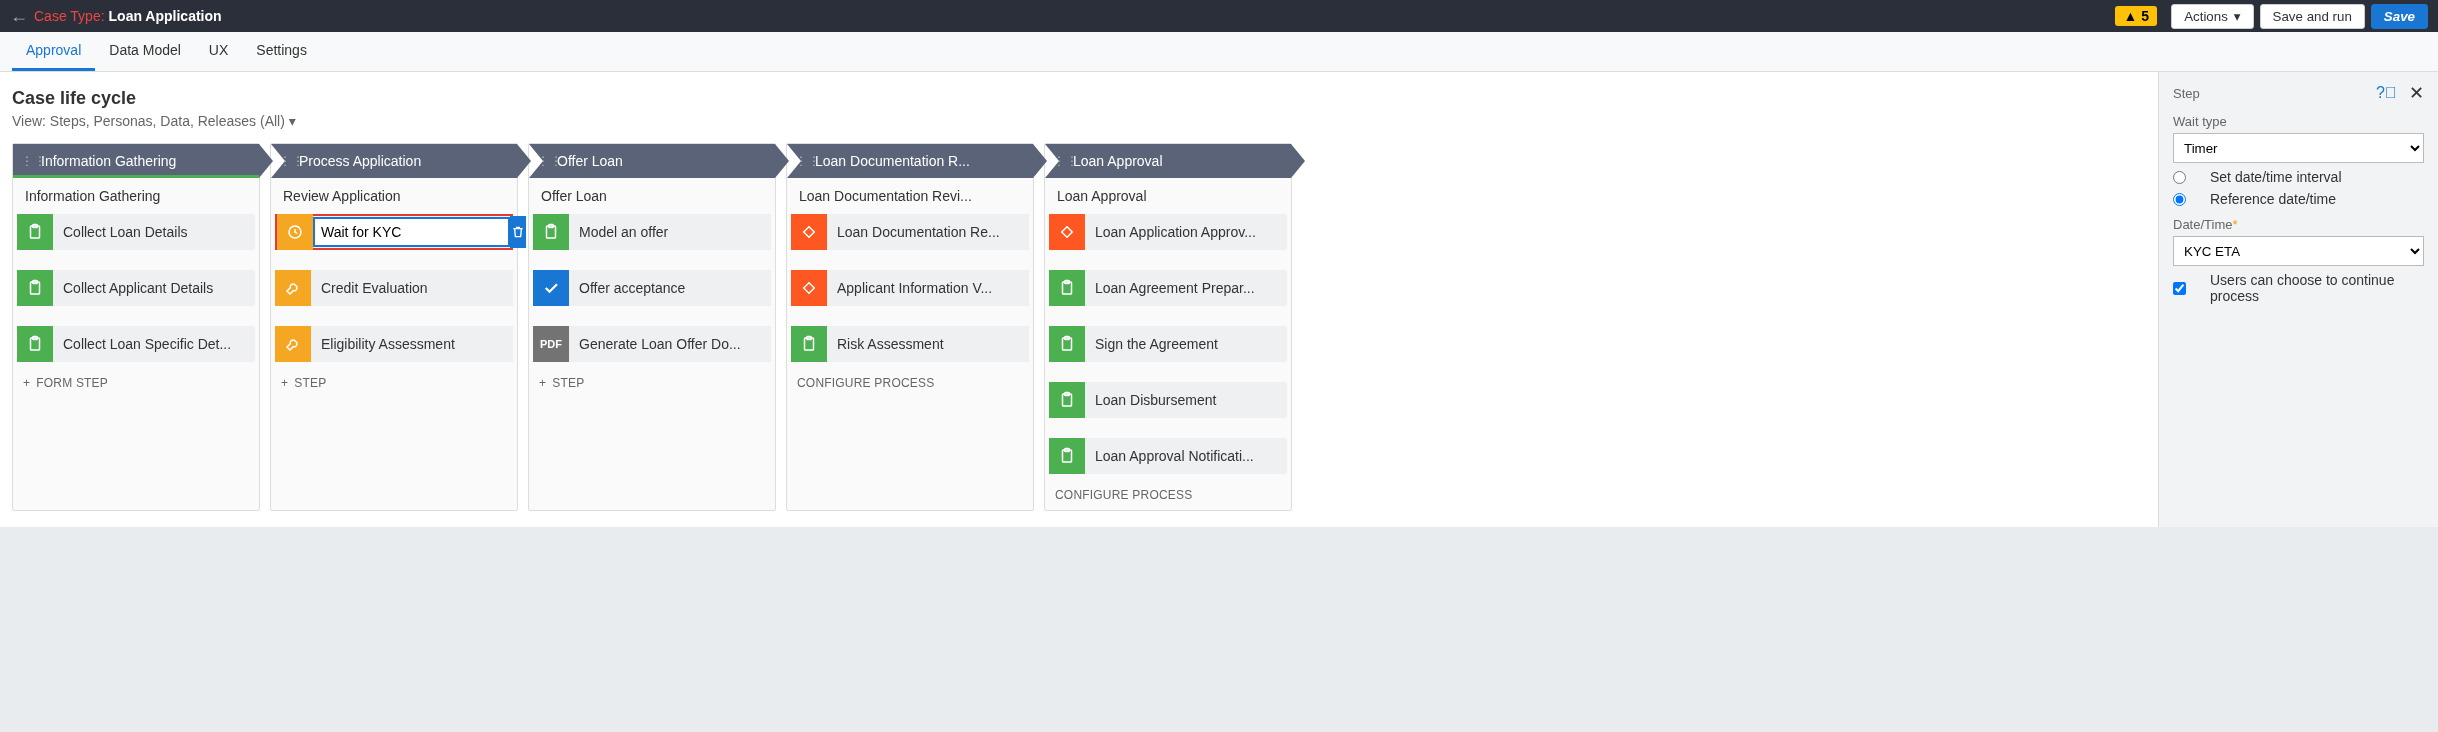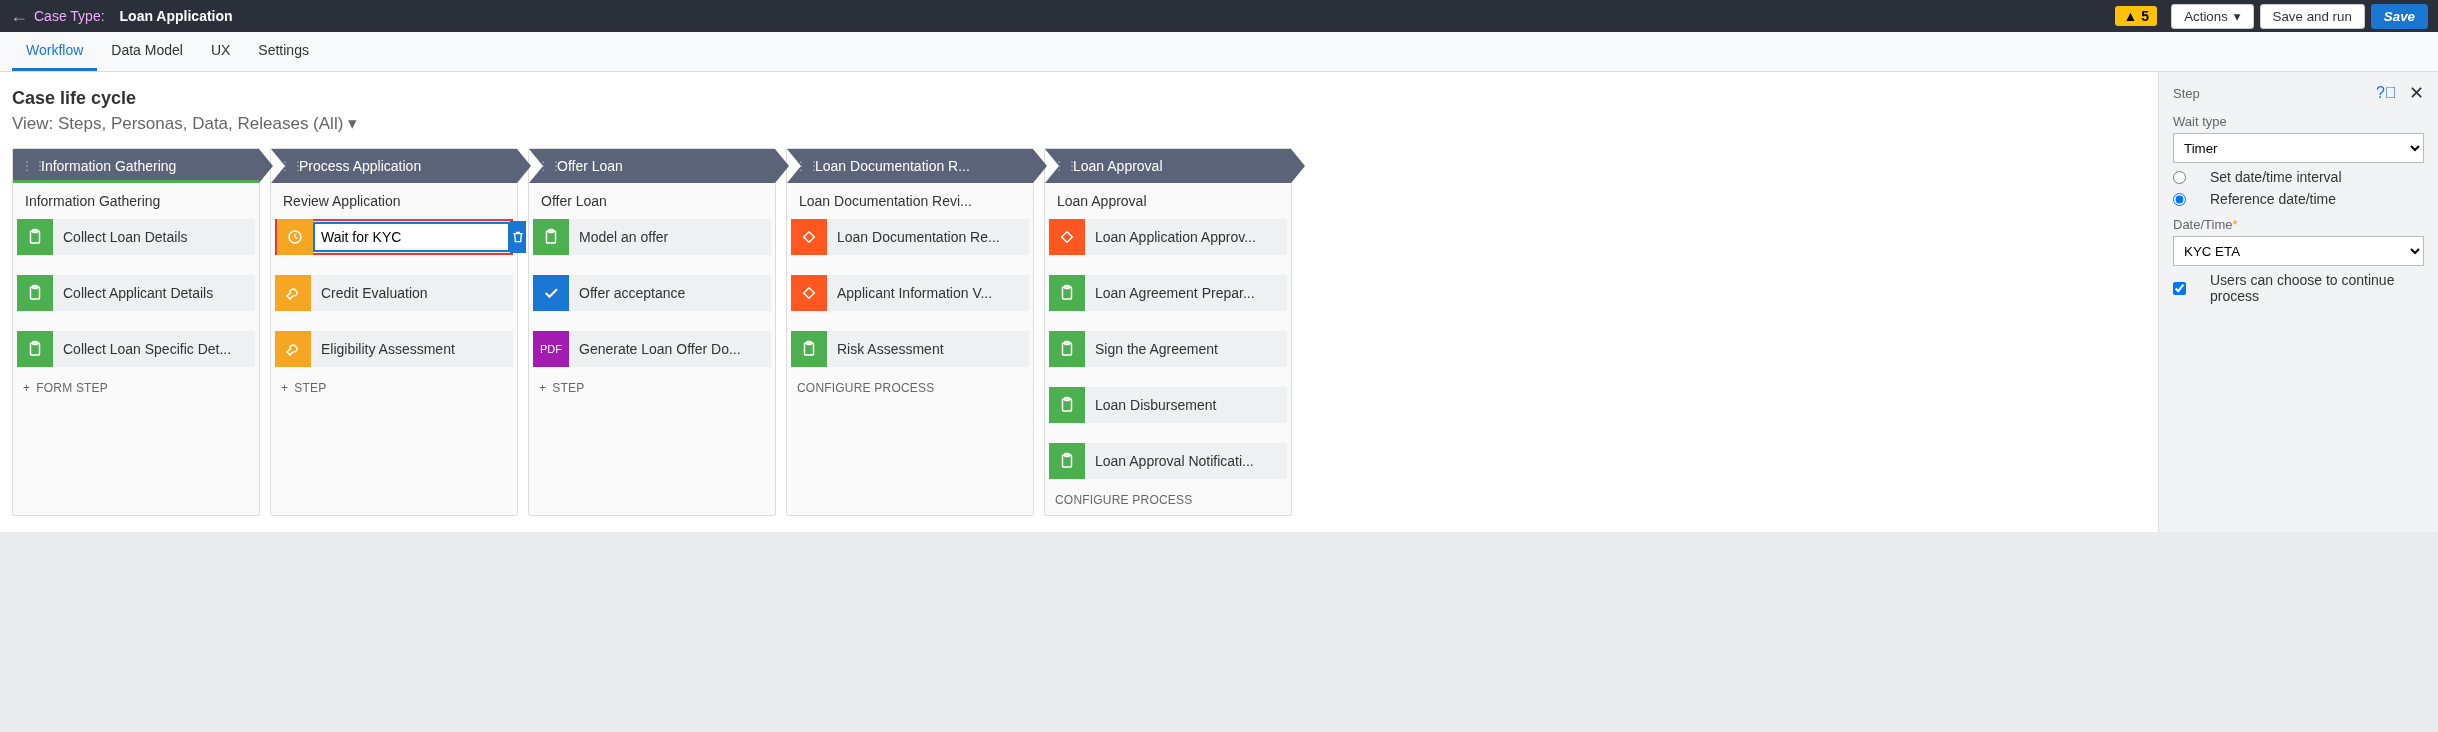--- a/index.html
+++ b/index.html
@@ -1,53 +1,53 @@
 <!DOCTYPE html>
 <html><head>
 <meta charset="utf-8">
 <style>
 * { box-sizing: border-box; margin: 0; padding: 0; font-family: Arial, Helvetica, sans-serif; }
 body { background: #e9ecef; font-size: 14px; color: #333; }
 
 .topbar { background: #2b2f3a; height: 32px; display: flex; align-items: center; padding: 0 10px; color: #fff; }
 .topbar .back { width: 24px; color: #aaa; font-size: 18px; cursor: pointer; }
-.topbar .title-label { color: #f0abfc; margin-right: 15px; }
+.topbar .title-label { color: #ef4444; margin-right: 4px; }
 .topbar .title-value { font-weight: bold; }
 .topbar .spacer { flex: 1; }
 .topbar .warn-badge { background: #ffc107; color: #000; border-radius: 3px; padding: 2px 8px; display: flex; align-items: center; gap: 4px; margin-right: 8px; font-weight: bold; }
 .topbar .btn { background: #fff; color: #333; border: 1px solid #ccc; border-radius: 3px; padding: 4px 12px; margin-left: 6px; cursor: pointer; display: flex; align-items: center; gap: 6px; }
 .topbar .btn.primary { background: #1976d2; color: #fff; border-color: #1976d2; font-weight: bold; font-style: italic; }
 
 .subnav { background: #f8f9fa; border-bottom: 1px solid #ddd; display: flex; padding: 0 12px; }
 .subnav .tab { padding: 10px 14px; cursor: pointer; color: #333; }
 .subnav .tab.active { border-bottom: 3px solid #1976d2; color: #1976d2; }
 
 .content { display: flex; }
 .canvas { flex: 1; background: #fff; margin: 0; padding: 16px 12px; position: relative; }
 .canvas h2 { font-size: 18px; font-weight: bold; margin-bottom: 4px; }
-.canvas .view { color: #666; font-size: 17px; margin-bottom: 14px; }
+.canvas .view { color: #666; font-size: 14px; margin-bottom: 14px; }
 
 .stages { display: flex; gap: 10px; overflow-x: auto; }
 .stage { width: 248px; flex: 0 0 248px; border: 1px solid #ddd; border-radius: 2px; background: #fafafa; display: flex; flex-direction: column; }
 .stage-header { background: #5a6377; color: #fff; height: 34px; display: flex; align-items: center; padding-left: 28px; position: relative; font-size: 14px; }
 .stage-header .grip { position: absolute; left: 8px; color: #bbb; font-size: 12px; letter-spacing: 1px; }
 .stage-header::after { content: ""; position: absolute; right: -14px; top: 0; border-top: 17px solid transparent; border-bottom: 17px solid transparent; border-left: 14px solid #5a6377; z-index: 2; }
 .stage-header::before { content: ""; position: absolute; left: 0; top: 0; border-top: 17px solid transparent; border-bottom: 17px solid transparent; border-left: 14px solid #fff; }
 .stage:first-child .stage-header::before { display: none; }
 .stage.active .stage-header { box-shadow: inset 0 -3px 0 #4caf50; }
 
 .process-title { padding: 10px 12px; font-size: 14px; color: #333; }
 .steps { display: flex; flex-direction: column; gap: 20px; padding: 0 4px 6px 4px; }
 .step { display: flex; align-items: center; height: 36px; background: #eef0f2; }
 .step .icon { width: 36px; height: 36px; display: flex; align-items: center; justify-content: center; color: #fff; flex-shrink: 0; }
 .step .icon.green { background: #4caf50; }
 .step .icon.orange { background: #f5a623; }
 .step .icon.blue { background: #1976d2; }
 .step .icon.orangered { background: #ff5722; }
-.step .icon.pdf { background: #a21caf; font-size: 11px; font-weight: normal; }
+.step .icon.pdf { background: #737373; font-size: 11px; font-weight: bold; }
 .step .label { padding: 0 10px; white-space: nowrap; overflow: hidden; text-overflow: ellipsis; flex: 1; }
 .step.selected { border: 2px solid #e53935; }
 .step.selected .label-input { flex: 1; height: 30px; border: 2px solid #1976d2; padding: 0 6px; font-size: 14px; outline: none; }
 .step.selected .trash { width: 34px; height: 32px; background: #1976d2; display: flex; align-items: center; justify-content: center; color: #fff; }
 .add-row { color: #666; padding: 8px 10px; cursor: pointer; display: flex; align-items: center; gap: 6px; font-size: 13px; }
 .add-row.caps { text-transform: uppercase; letter-spacing: 0.2px; font-size: 12px; }
 
 .rightpanel { width: 280px; background: #f1f3f5; border-left: 1px solid #ddd; padding: 10px 14px; }
 .rightpanel .hdr { display: flex; align-items: center; color: #666; font-size: 13px; margin-bottom: 10px; }
 .rightpanel .hdr .sp { flex: 1; }
@@ -74,21 +74,21 @@
   </div>
   <button class="btn">
     <span>Actions</span>
     <span>▾</span>
   </button>
   <button class="btn">Save and run</button>
   <button class="btn primary">Save</button>
 </div>
 
 <div class="subnav">
-  <div class="tab active">Workflow</div>
+  <div class="tab active">Approval</div>
   <div class="tab">Data Model</div>
   <div class="tab">UX</div>
   <div class="tab">Settings</div>
 </div>
 
 <div class="content">
   <div class="canvas">
     <h2>Case life cycle</h2>
     <div class="view">
       <span>View: Steps, Personas, Data, Releases (All)</span> <span>▾</span>

